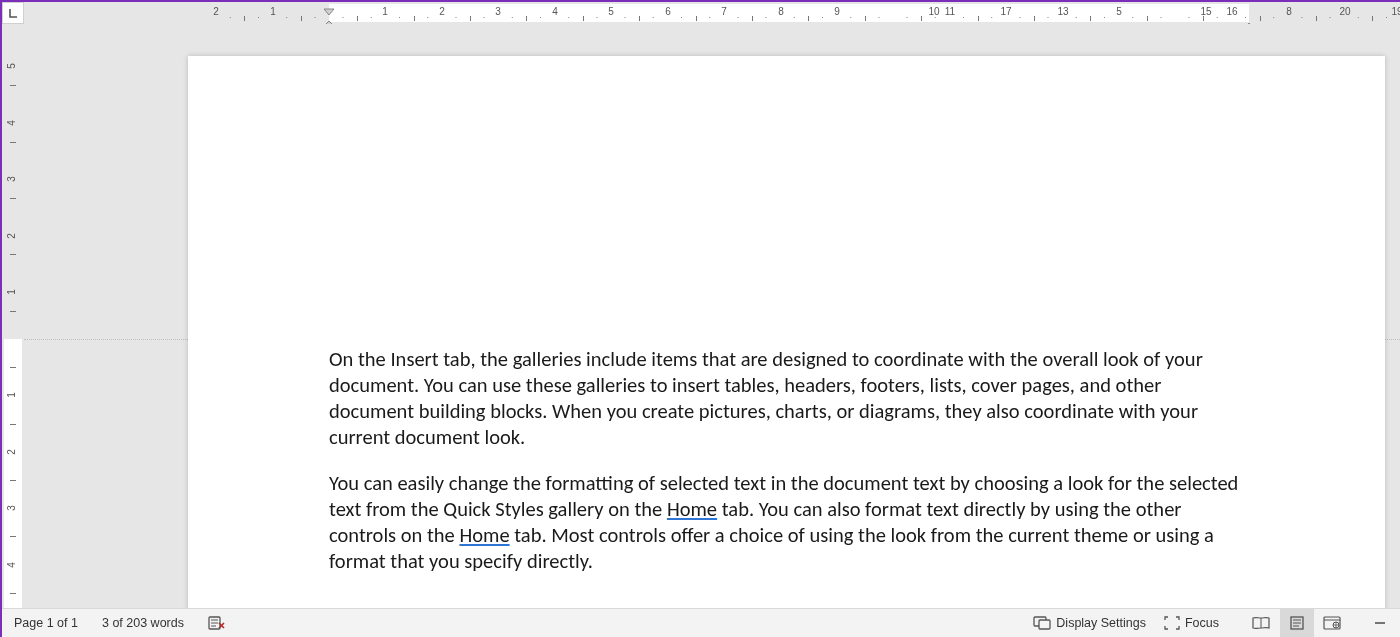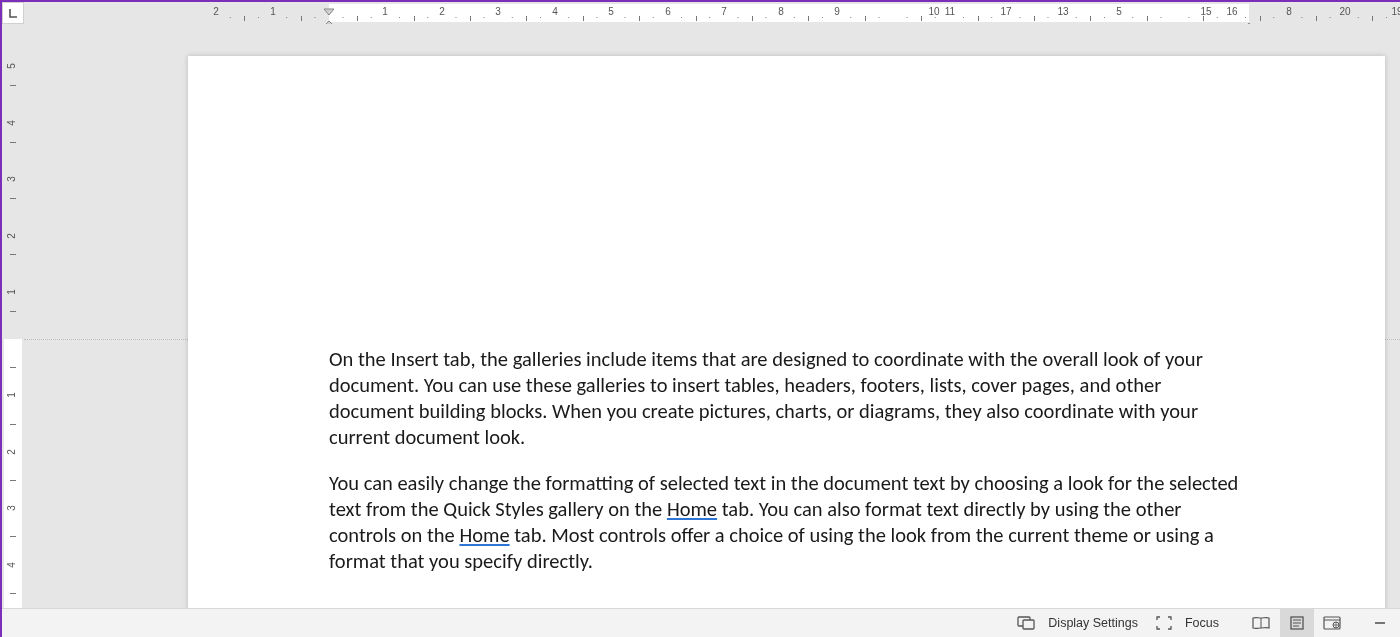--- a/index.html
+++ b/index.html
@@ -211,21 +211,21 @@
     box-sizing:border-box;
   }
   .sb-left { display:flex; align-items:center; height:100%; }
   .sb-item { padding: 0 12px; height:100%; display:flex; align-items:center; }
   .sb-spacer { flex:1; }
   .sb-btn {
     height: 100%;
     padding: 0 9px;
     display:flex;
     align-items:center;
-    gap:13px;
+    gap:5px;
     cursor:default;
   }
   .sb-btn.active { background:#d9d9d9; }
   .sb-ico { display:inline-flex; }
 </style>
 </head>
 <body>
 
 <div class="app">
 
@@ -375,20 +375,37 @@
       <div class="content">
         <p>On the Insert tab, the galleries include items that are designed to coordinate with the overall look of your document. You can use these galleries to insert tables, headers, footers, lists, cover pages, and other document building blocks. When you create pictures, charts, or diagrams, they also coordinate with your current document look.</p>
         <p>
           <span>You can easily change the formatting of selected text in the document text by choosing a look for the selected text from the Quick Styles gallery on the </span><a href="#">Home</a><span> tab. You can also format text directly by using the other controls on the </span><a href="#">Home</a><span> tab. Most controls offer a choice of using the look from the current theme or using a format that you specify directly.</span>
         </p>
       </div>
     </div>
   </div>
 
   <div class="statusbar">
+    <div class="sb-left">
+      <div class="sb-item hover">
+        <span>Page 1 of 1</span>
+      </div>
+      <div class="sb-item hover">
+        <span>3 of 203 words</span>
+      </div>
+      <div class="sb-item hover">
+        <span class="sb-ico">
+          <svg width="18" height="16" viewBox="0 0 18 16">
+            <rect x="1" y="2" width="11" height="12" rx="1" fill="none" stroke="#555" stroke-width="1.3"></rect>
+            <path d="M3 5h7M3 8h7M3 11h5" stroke="#555" stroke-width="1"></path>
+            <path d="M11 13 l5-5 M16 13 l-5-5" stroke="#b02a2a" stroke-width="1.6"></path>
+          </svg>
+        </span>
+      </div>
+    </div>
 
     <div class="sb-spacer"></div>
 
     <div class="sb-btn hover">
       <span class="sb-ico">
         <svg width="18" height="14" viewBox="0 0 18 14">
           <rect x="1" y="1" width="12" height="9" rx="1" fill="none" stroke="#555" stroke-width="1.3"></rect>
           <rect x="6" y="4" width="11" height="9" rx="1" fill="#f3f3f3" stroke="#555" stroke-width="1.3"></rect>
         </svg>
       </span>

